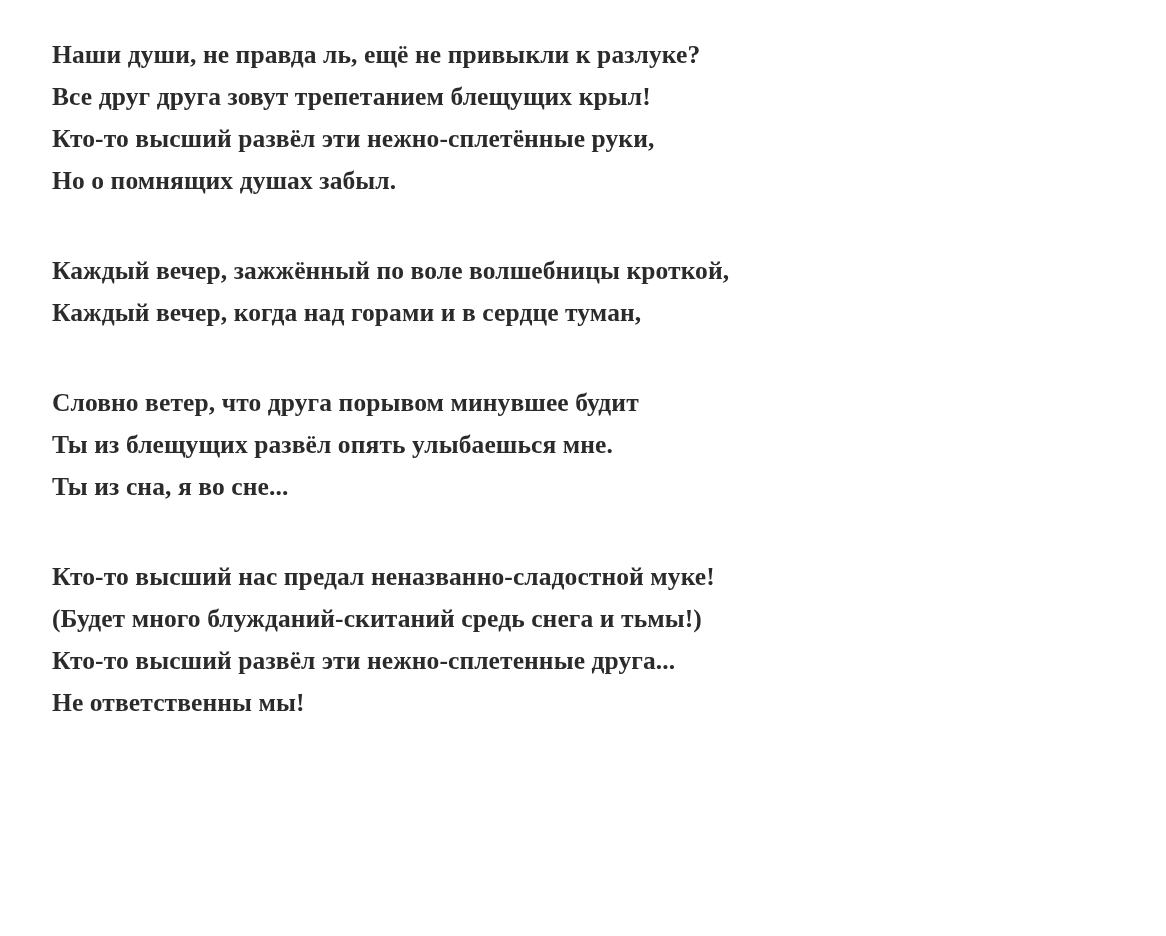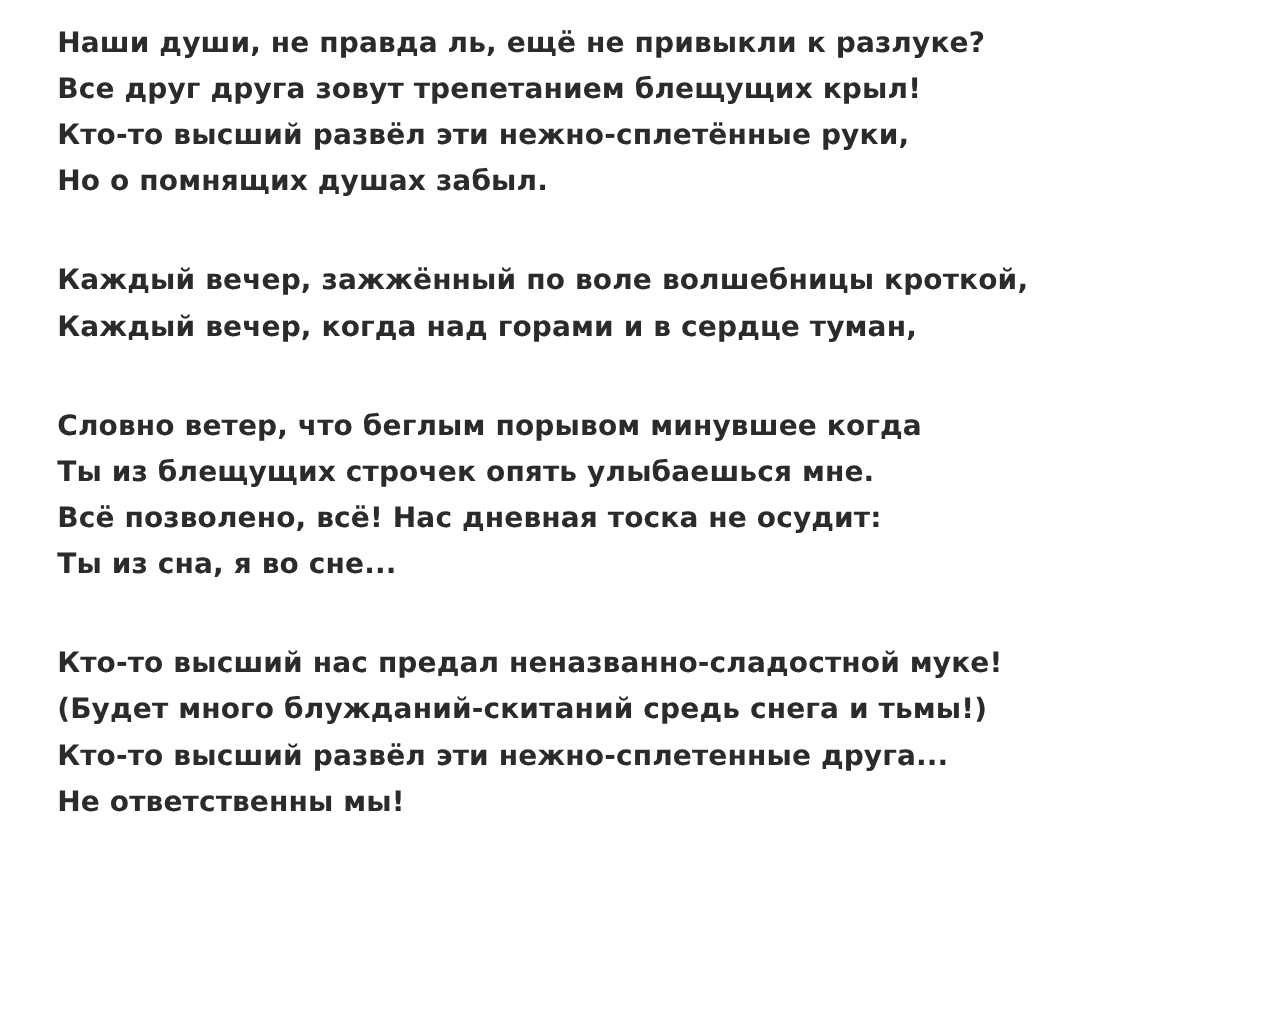--- a/index.html
+++ b/index.html
@@ -8,23 +8,24 @@
   }
   body {
     width: 1166px;
     height: 936px;
     background: #ffffff;
     font-family: "DejaVu Sans", sans-serif;
     color: #2b2b2b;
     overflow: hidden;
   }
   .poem {
-    padding: 18px 0 0 52px;
+    padding: 34px 0 0 52px;
     box-sizing: border-box;
     width: 1066px;
+    font-family: Liberation Serif, serif;
   }
   .stanza {
     margin: 0 0 48px 0;
   }
   .stanza:last-child {
     margin-bottom: 0;
     margin-top: 20px;
   }
   .line {
     font-size: 25.5px;
@@ -46,23 +47,22 @@
     <div class="line">Кто-то высший развёл эти нежно-сплетённые руки,</div>
     <div class="line">Но о помнящих душах забыл.</div>
   </div>
 
   <div class="stanza">
     <div class="line">Каждый вечер, зажжённый по воле волшебницы кроткой,</div>
     <div class="line">Каждый вечер, когда над горами и в сердце туман,</div>
   </div>
 
   <div class="stanza">
-    <div class="line">Словно ветер, что беглым порывом минувшее когда</div>
-    <div class="line">Ты из блещущих строчек опять улыбаешься мне.</div>
-    <div class="line">Всё позволено, всё! Нас дневная тоска не осудит:</div>
+    <div class="line">Словно ветер, что друга порывом минувшее будит</div>
+    <div class="line">Ты из блещущих развёл опять улыбаешься мне.</div>
     <div class="line">Ты из сна, я во сне...</div>
   </div>
 
   <div class="stanza">
     <div class="line">Кто-то высший нас предал неназванно-сладостной муке!</div>
     <div class="line">(Будет много блужданий-скитаний средь снега и тьмы!)</div>
     <div class="line">Кто-то высший развёл эти нежно-сплетенные друга...</div>
     <div class="line">Не ответственны мы!</div>
   </div>
 

